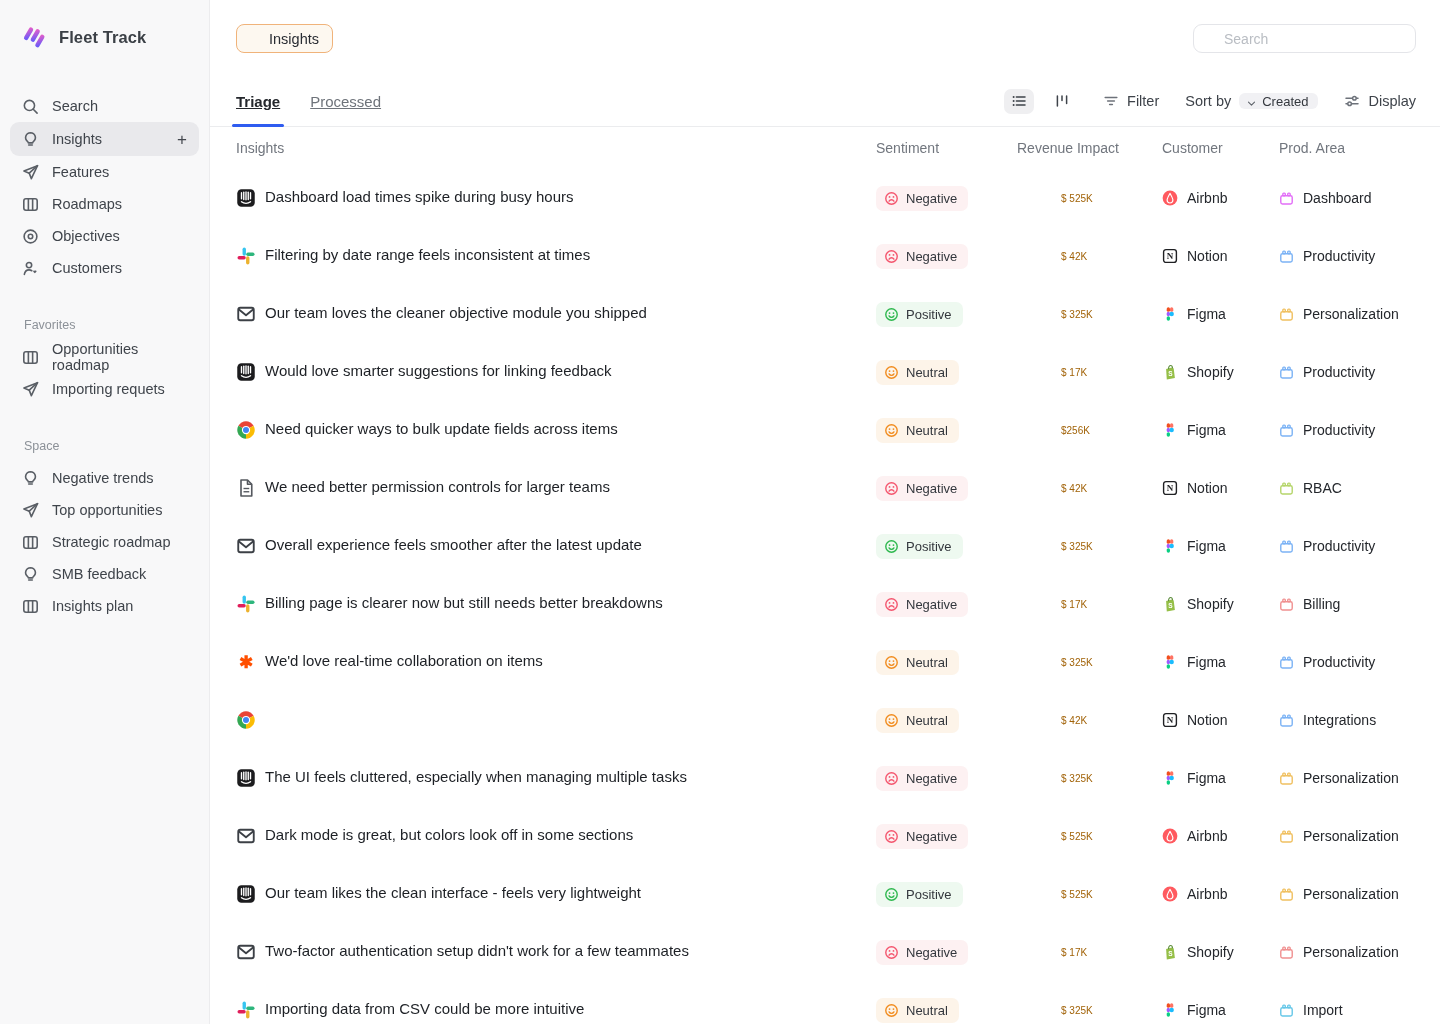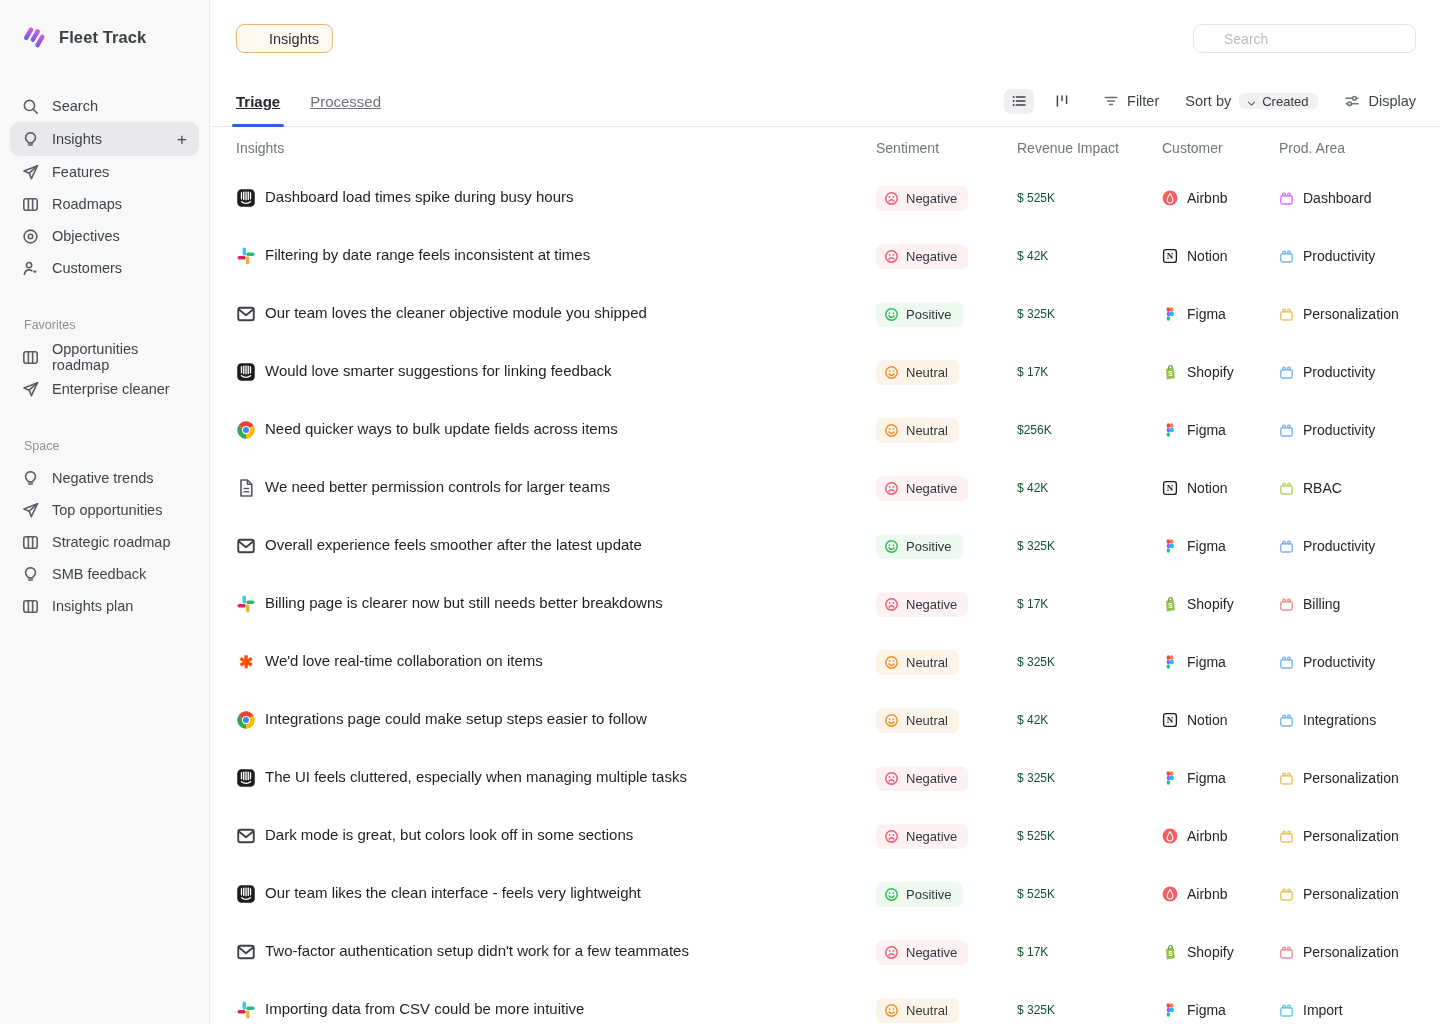--- a/index.html
+++ b/index.html
@@ -48,21 +48,21 @@
 
   .thead { display:grid; grid-template-columns:640px 141px 145px 117px 1fr; padding-left:26px; height:42px; align-items:center;
            font-size:14px; color:#71767e; }
   .tbody { flex:1; overflow:hidden; }
   .trow { display:grid; grid-template-columns:640px 141px 145px 117px 1fr; padding-left:26px; height:58px; align-items:center; cursor:pointer; }
   .c-title { display:flex; align-items:flex-start; gap:9px; }
   .c-title .src { display:inline-flex; width:20px; height:20px; flex:0 0 auto; align-items:center; justify-content:center; }
   .insight-title { font-size:15px; color:#1d2025; white-space:nowrap; }
   .badge { display:inline-flex; align-items:center; gap:7px; height:25px; padding:0 11px 0 8px; border-radius:7px; font-size:13px; color:#33373d; }
   .badge .icn { width:15px; height:15px; display:inline-flex; }
-  .revenue { font-size:12px; color:#14532d; }
+  .revenue { font-size:10px; color:#a16207;margin-left:44px; }
   .c-cust, .c-area { display:flex; align-items:center; gap:9px; font-size:14px; color:#24272c; }
   .c-cust .icn { width:16px; height:16px; display:inline-flex; }
   .c-area .icn { width:15px; height:15px; display:inline-flex; }
   .zap { font-size:17px; line-height:1; color:#ff4f00; font-weight:bold; }
 </style>
 </head>
 <body>
 
 <aside class="sidebar">
   <div class="logo-row">
@@ -155,21 +155,21 @@
           </span>
           <span>Opportunities roadmap</span>
         </div>
         <div class="nav-item">
           <span class="icn">
             <svg width="100%" height="100%" viewBox="0 0 16 16" fill="none">
               <path d="M14.6 1.6 1.8 6.6l5 2 2 5.2 5.8-12.2Z" stroke="currentColor" stroke-width="1.5" stroke-linecap="round" stroke-linejoin="round" fill="none"></path>
               <path d="M14.6 1.6 6.8 8.6" stroke="currentColor" stroke-width="1.5" stroke-linecap="round" stroke-linejoin="round" fill="none"></path>
             </svg>
           </span>
-          <span>Enterprise cleaner</span>
+          <span>Importing requets</span>
         </div>
       </div>
       <div class="section">
         <div class="section-label">Space</div>
         <div class="nav-item">
           <span class="icn">
             <svg width="100%" height="100%" viewBox="0 0 16 16" fill="none">
               <path d="M8 1.6a4.6 4.6 0 0 0-2.7 8.3c.5.4.7.8.7 1.3h4c0-.5.2-.9.7-1.3A4.6 4.6 0 0 0 8 1.6Z" stroke="currentColor" stroke-width="1.5" stroke-linecap="round" stroke-linejoin="round" fill="none"></path>
               <line x1="6.3" y1="13.2" x2="9.7" y2="13.2" stroke="currentColor" stroke-width="1.5" stroke-linecap="round" stroke-linejoin="round" fill="none"></line>
             </svg>
@@ -710,21 +710,20 @@
         <div class="c-title">
           <span class="icn src">
             <svg width="100%" height="100%" viewBox="0 0 16 16" fill="none">
               <path d="M8 8 1.94 4.5A7 7 0 0 1 14.06 4.5Z" fill="#ea4335"></path>
               <path d="M8 8 8 15A7 7 0 0 1 1.94 4.5Z" fill="#34a853"></path>
               <path d="M8 8 14.06 4.5A7 7 0 0 1 8 15Z" fill="#fbbc04"></path>
               <circle cx="8" cy="8" r="3.3" fill="#fff"></circle>
               <circle cx="8" cy="8" r="2.4" fill="#4285f4"></circle>
             </svg>
           </span>
-          <span class="insight-title">Integrations page could make setup steps easier to follow</span>
         </div>
         <div><span class="badge" style="background: rgb(253, 244, 233);">
             <span class="icn" style="color: rgb(241, 140, 31);">
               <svg width="100%" height="100%" viewBox="0 0 16 16" fill="none">
                 <circle cx="8" cy="8" r="6.1" stroke="currentColor" stroke-width="1.5" stroke-linecap="round" stroke-linejoin="round" fill="none"></circle>
                 <circle cx="5.9" cy="6.5" r=".95" fill="currentColor"></circle>
                 <circle cx="10.1" cy="6.5" r=".95" fill="currentColor"></circle>
                 <path d="M5.4 9.5c.6 1 1.5 1.6 2.6 1.6s2-.6 2.6-1.6" stroke="currentColor" stroke-width="1.5" stroke-linecap="round" stroke-linejoin="round" fill="none"></path>
               </svg>
             </span>

